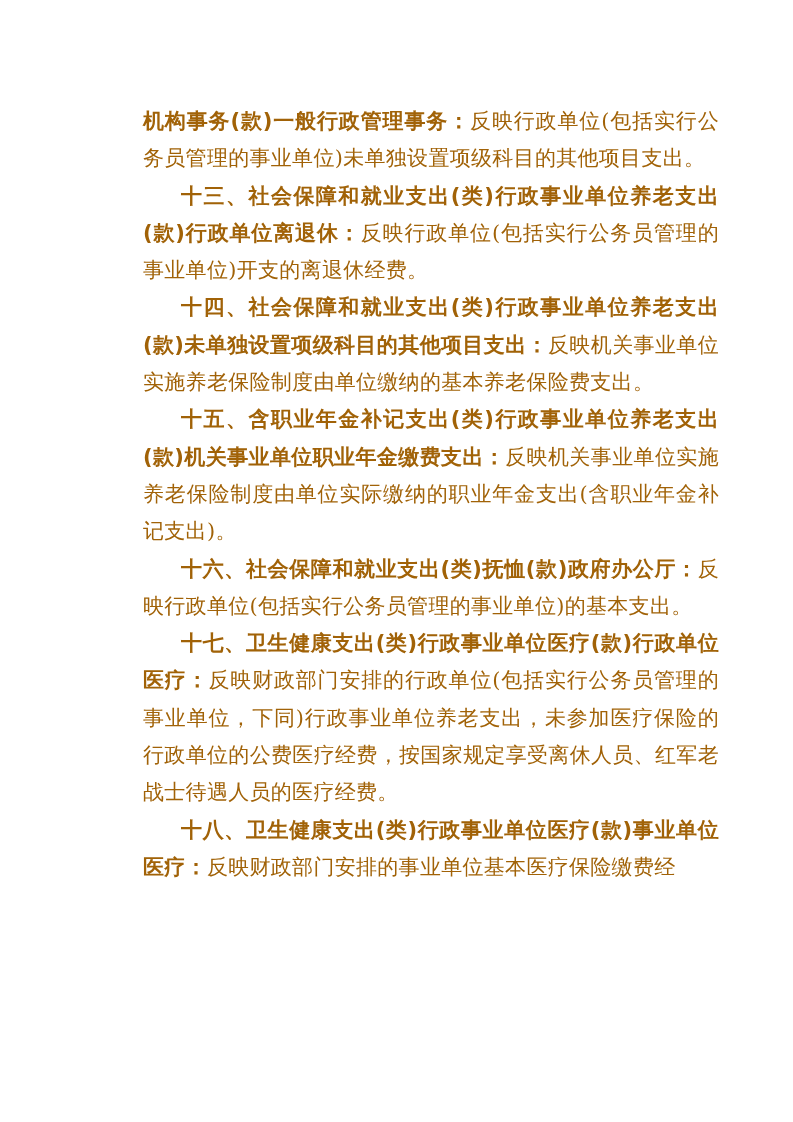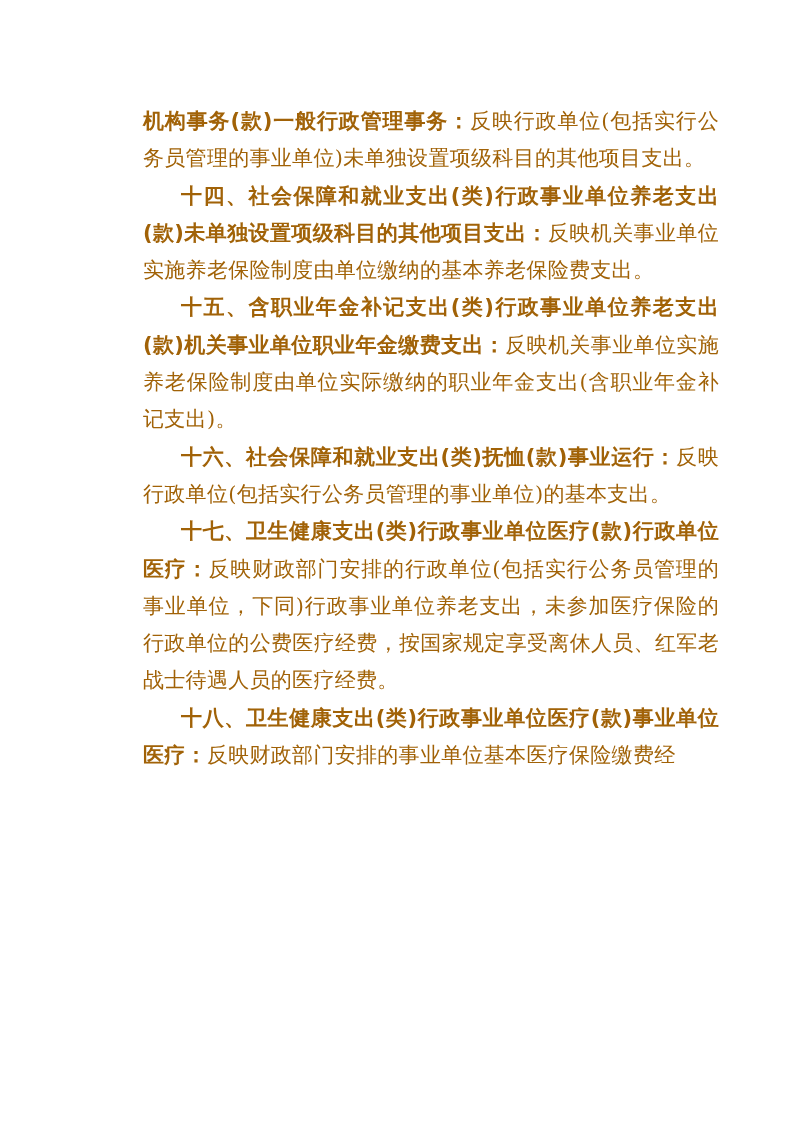--- a/index.html
+++ b/index.html
@@ -50,25 +50,26 @@
 </style>
 </head>
 <body>
 
 <div class="page">
   <div class="doc-body">
 
     <p class="para no-indent"><span class="para-label">机构事务(款)一般行政管理事务：</span><span class="para-text">反映行政单位(包括实行公务员管理的事业单位)未单独设置项级科目的其他项目支出。</span></p>
 
 
+    <p class="para"><span class="para-label">十三、社会保障和就业支出(类)行政事业单位养老支出(款)行政单位离退休：</span><span class="para-text">反映行政单位(包括实行公务员管理的事业单位)开支的离退休经费。</span></p>
 
     <p class="para"><span class="para-label">十四、社会保障和就业支出(类)行政事业单位养老支出(款)未单独设置项级科目的其他项目支出：</span><span class="para-text">反映机关事业单位实施养老保险制度由单位缴纳的基本养老保险费支出。</span></p>
 
     <p class="para"><span class="para-label">十五、含职业年金补记支出(类)行政事业单位养老支出(款)机关事业单位职业年金缴费支出：</span><span class="para-text">反映机关事业单位实施养老保险制度由单位实际缴纳的职业年金支出(含职业年金补记支出)。</span></p>
 
-    <p class="para"><span class="para-label">十六、社会保障和就业支出(类)抚恤(款)事业运行：</span><span class="para-text">反映行政单位(包括实行公务员管理的事业单位)的基本支出。</span></p>
+    <p class="para"><span class="para-label">十六、社会保障和就业支出(类)抚恤(款)政府办公厅：</span><span class="para-text">反映行政单位(包括实行公务员管理的事业单位)的基本支出。</span></p>
 
     <p class="para"><span class="para-label">十七、卫生健康支出(类)行政事业单位医疗(款)行政单位医疗：</span><span class="para-text">反映财政部门安排的行政单位(包括实行公务员管理的事业单位，下同)行政事业单位养老支出，未参加医疗保险的行政单位的公费医疗经费，按国家规定享受离休人员、红军老战士待遇人员的医疗经费。</span></p>
 
     <p class="para"><span class="para-label">十八、卫生健康支出(类)行政事业单位医疗(款)事业单位医疗：</span><span class="para-text">反映财政部门安排的事业单位基本医疗保险缴费经</span></p>
 
   </div>
 </div>
 
 </body></html>

